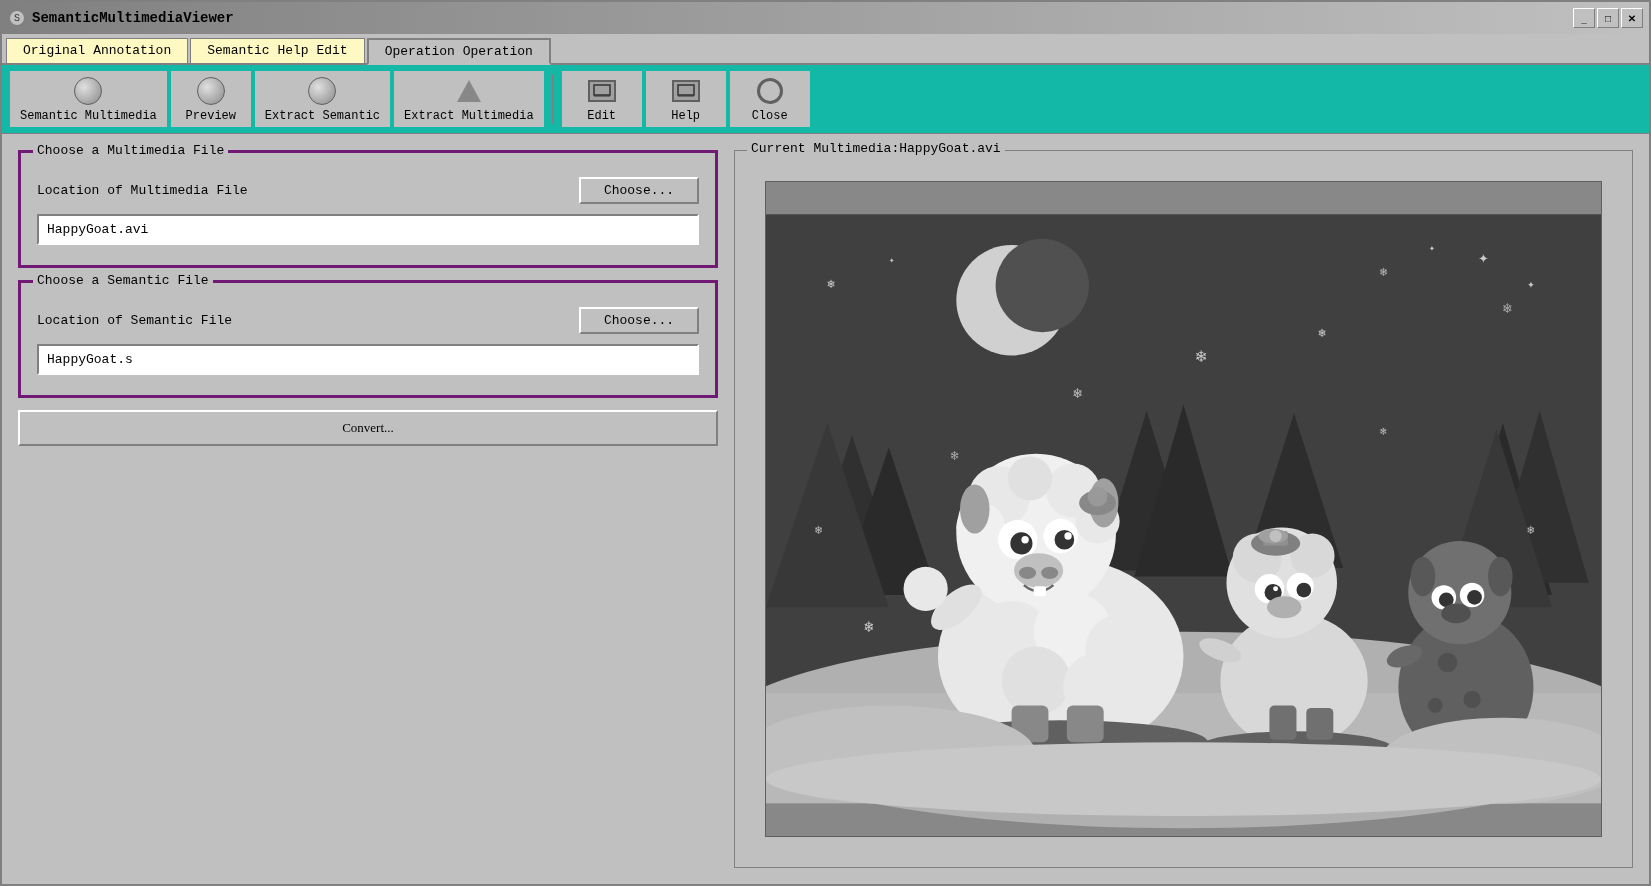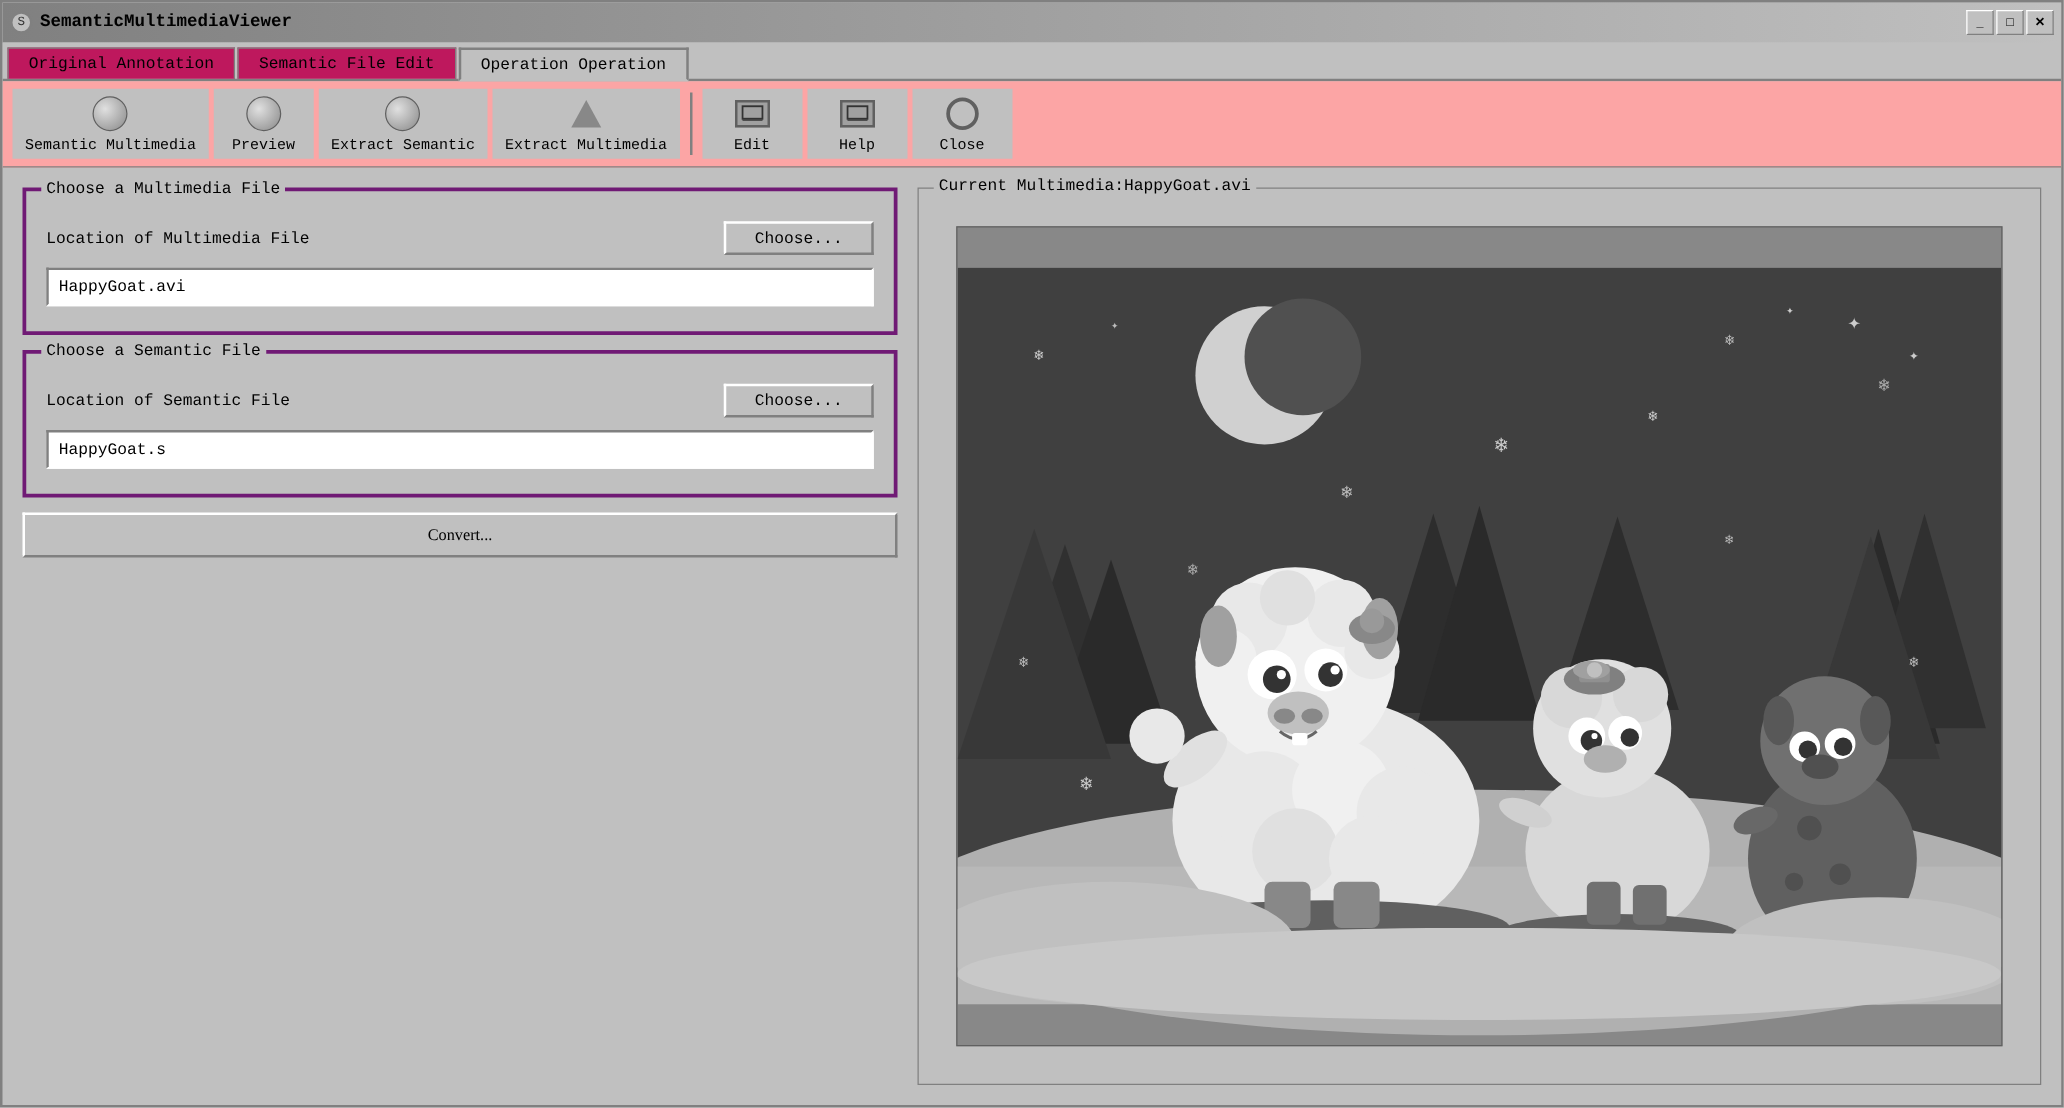--- a/index.html
+++ b/index.html
@@ -82,21 +82,21 @@
     .tab-bar {
       display: flex;
       background: #c0c0c0;
       padding: 4px 4px 0 4px;
       flex-shrink: 0;
       border-bottom: 2px solid #808080;
     }
 
     .tab {
       padding: 4px 16px;
-      background: #be185d;
+      background: #fef9c3;
       border: 1px solid #808080;
       border-bottom: none;
       cursor: pointer;
       font-size: 13px;
       font-family: 'Courier New', Courier, monospace;
       margin-right: 2px;
       position: relative;
     }
 
     .tab.active {
@@ -105,21 +105,21 @@
       border-bottom: 2px solid #c0c0c0;
       margin-bottom: -2px;
       z-index: 1;
     }
 
     
     .toolbar {
       display: flex;
       align-items: center;
       padding: 6px 8px;
-      background: #fca5a5;
+      background: #14b8a6;
       border-bottom: 1px solid #808080;
       gap: 4px;
       flex-shrink: 0;
     }
 
     .toolbar-btn {
       display: flex;
       flex-direction: column;
       align-items: center;
       justify-content: center;
@@ -330,21 +330,21 @@
       <button class="title-btn">□</button>
       <button class="title-btn">✕</button>
     </div>
   </div>
 
   <div class="tab-bar">
     <div class="tab">
       <span>Original Annotation</span>
     </div>
     <div class="tab">
-      <span>Semantic File Edit</span>
+      <span>Semantic Help Edit</span>
     </div>
     <div class="tab active">
       <span>Operation Operation</span>
     </div>
   </div>
 
   <div class="toolbar">
     <button class="toolbar-btn">
       <div class="toolbar-icon">
         <div class="ball-icon"></div>

